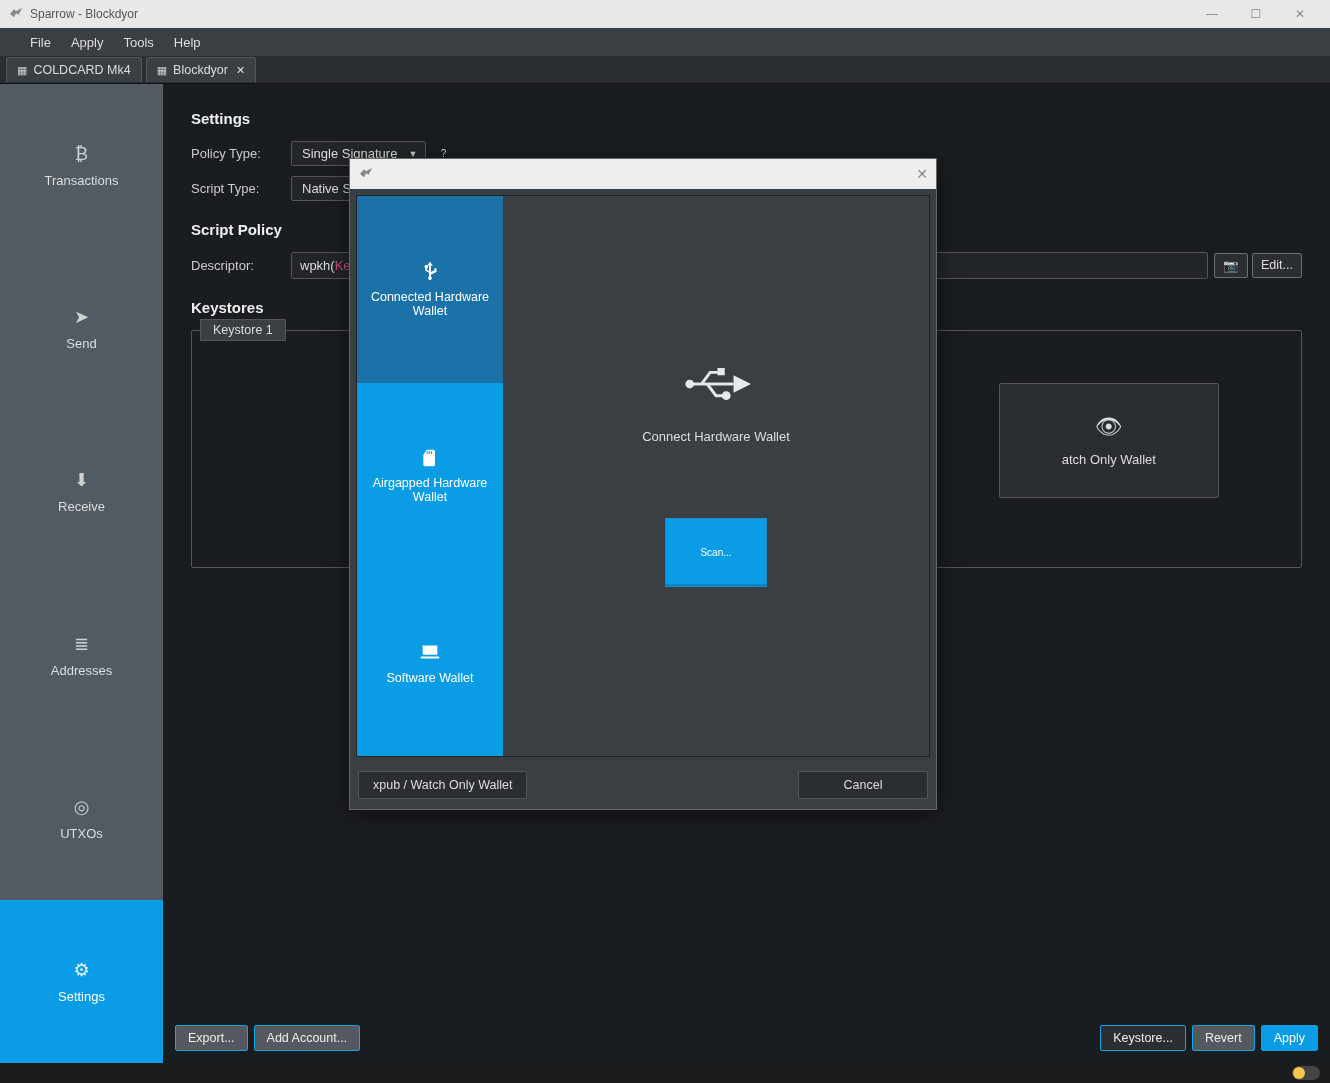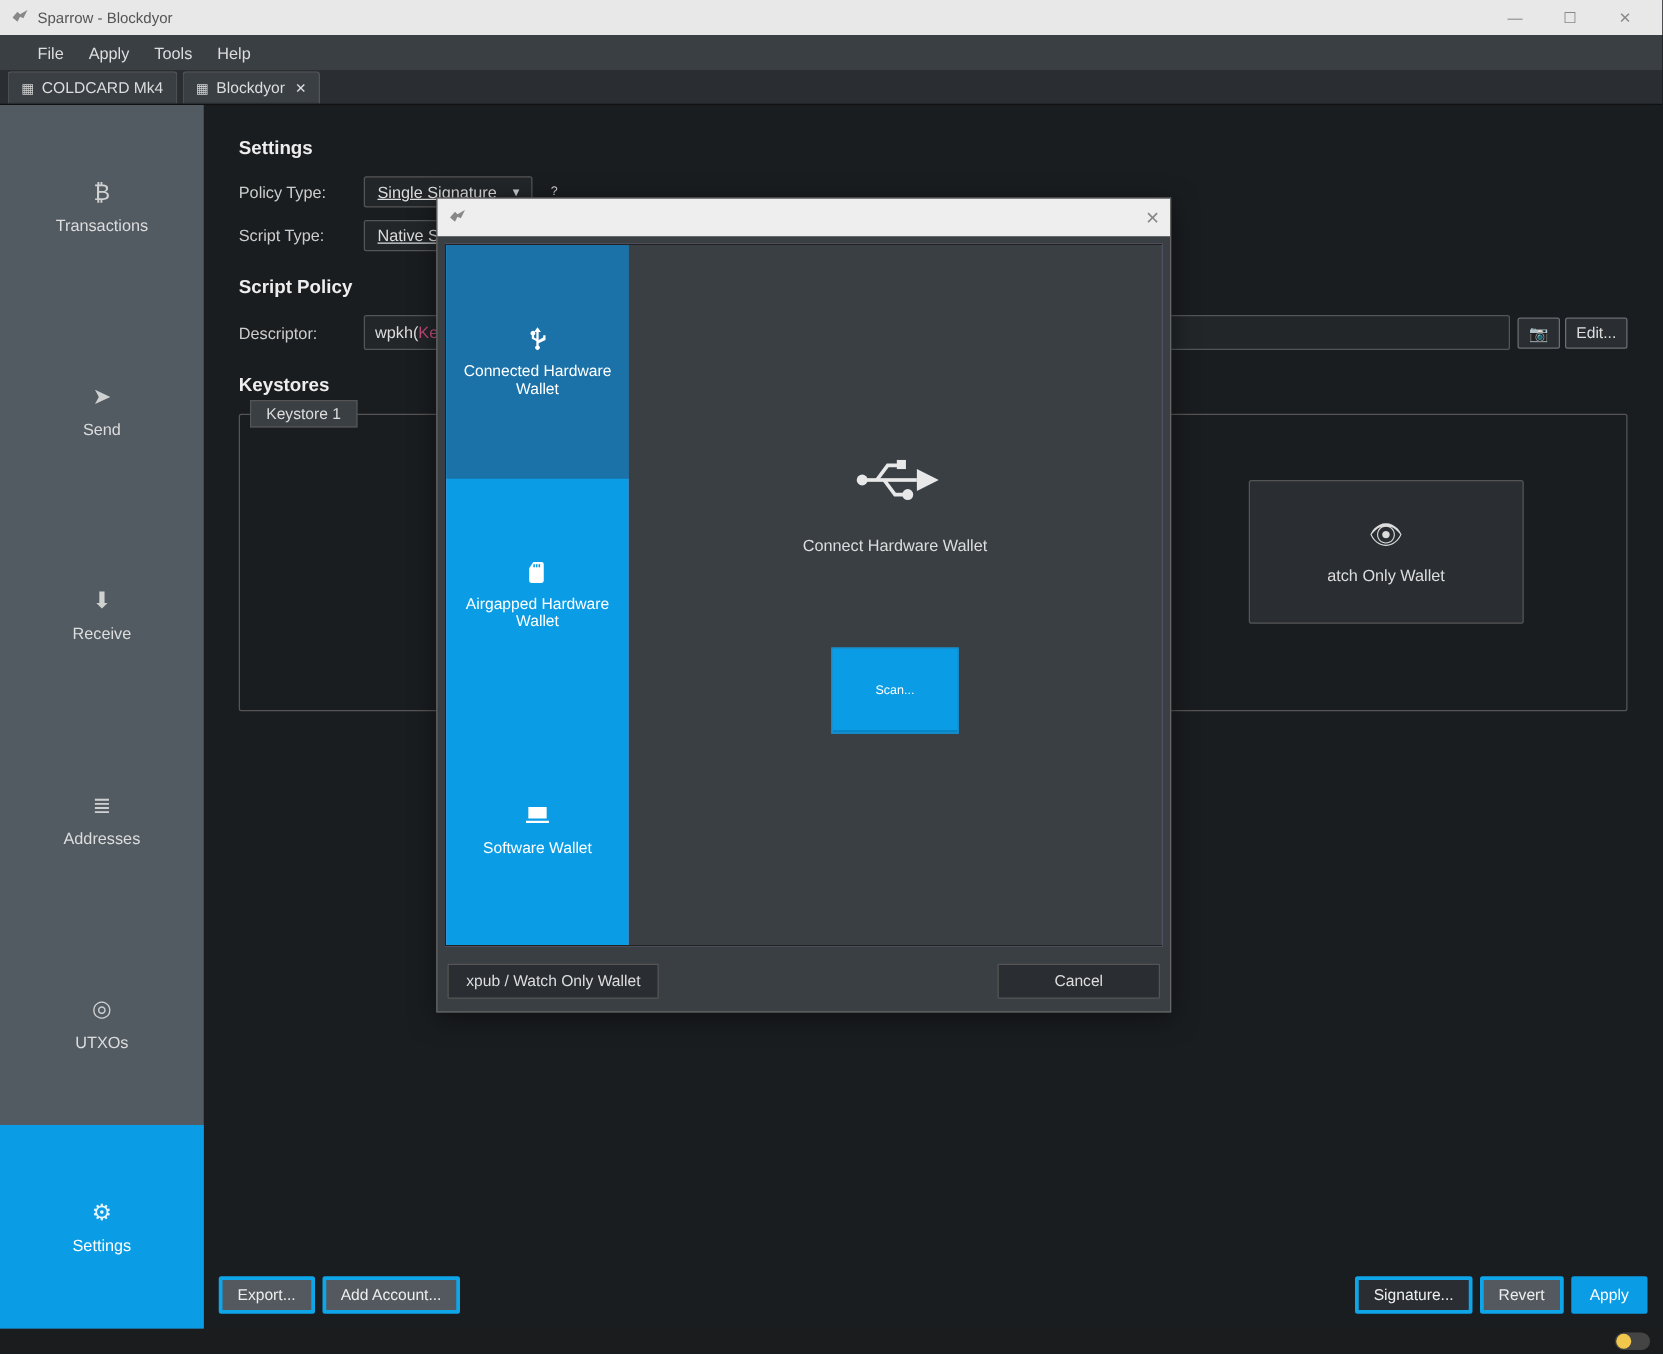--- a/index.html
+++ b/index.html
@@ -27,41 +27,41 @@
 .sidebar { width: 163px; background: #525a62; display: flex; flex-direction: column; }
 .side-item { flex: 1; display: flex; flex-direction: column; align-items: center; justify-content: center; gap: 8px; color: #ddd; font-size: 13px; }
 .side-item.active { background: #0a9de5; color: #fff; }
 .side-item .side-icon { font-size: 18px; opacity: 0.9; }
 
 
 .main { flex: 1; position: relative; padding: 24px 28px; overflow: hidden; }
 .sec-title { font-size: 15px; font-weight: 600; color: #eee; margin: 2px 0 14px; }
 .row { display: flex; align-items: center; margin-bottom: 10px; font-size: 13px; }
 .row .label { width: 100px; color: #ccc; }
-.select { background: #222629; border: 1px solid #555; color: #ddd; padding: 4px 28px 4px 10px; font-size: 13px; border-radius: 2px; position: relative; text-decoration: underline; }
+.select { background: #222629; border: 1px solid #555; color: #ddd; padding: 4px 28px 4px 10px; font-size: 13px; border-radius: 2px; position: relative; }
 .select .caret { position: absolute; right: 8px; top: 7px; font-size: 9px; opacity: .9; }
 .help { margin-left: 10px; width: 14px; height: 14px; border-radius: 50%; display: inline-flex; align-items: center; justify-content: center; font-size: 10px; color: #ccc; }
 
 .descriptor-row { display: flex; align-items: center; margin-bottom: 10px; }
 .descriptor-row .label { width: 100px; color: #ccc; font-size: 13px; }
 .desc-input { flex: 1; background: #222629; border: 1px solid #555; border-radius: 2px; padding: 5px 8px; font-family: "Consolas", monospace; font-size: 13px; color: #ddd; }
 .desc-input .kw { color: #c24b77; }
 .desc-actions { display: flex; gap: 4px; margin-left: 6px; }
 .small-btn { background: #2a2e32; border: 1px solid #696f74; color: #ddd; padding: 4px 8px; font-size: 12.5px; border-radius: 2px; cursor: pointer; }
 
 .keystore-box { border: 1px solid #555; border-radius: 2px; margin-top: 8px; min-height: 238px; position: relative; }
 .ks-tabs { display: flex; position: relative; top: -12px; left: 8px; }
 .ks-tab { background: #3a3f44; border: 1px solid #555; padding: 3px 12px; font-size: 12.5px; color: #ddd; border-radius: 0; }
 .ks-options { display: flex; justify-content: space-around; align-items: center; padding: 30px 20px 40px; gap: 18px;}
 .ks-opt { background: #2a2e32; border: 1px solid #555; border-radius: 2px; width: 220px; padding: 30px 8px; text-align: center; color: #ddd; font-size: 13px; display: flex; flex-direction: column; align-items: center; gap: 12px; }
 .ks-opt .ks-icon { font-size: 22px; }
 
 
 .footer { position: absolute; left: 12px; right: 12px; bottom: 12px; display: flex; align-items: center; gap: 6px; }
-.footer .btn { background: #53595e; border: 3px solid #0ea5e9; color: #eee; padding: 5px 12px; font-size: 12.5px; border-radius: 2px; cursor: pointer; }
+.footer .btn { background: #53595e; border: 1px solid #0ea5e9; color: #eee; padding: 5px 12px; font-size: 12.5px; border-radius: 2px; cursor: pointer; }
 .footer .spacer { flex: 1; }
 .footer .btn.primary { background: #0a9de5; border-color: #0a9de5; color: #fff; }
 
 
 .statusbar { position: absolute; left: 0; right: 0; bottom: 0; height: 20px; background: #1a1c1e; display:flex; align-items:center; justify-content:flex-end; padding-right:10px;}
 .toggle { width:28px; height:14px; background:#444; border-radius:7px; position:relative;}
 .toggle::after{content:"";position:absolute;left:1px;top:1px;width:12px;height:12px;background:#f2c84c;border-radius:50%;}
 
 
 .modal-overlay { position: absolute; top: 0; left: 0; right: 0; bottom: 0; z-index: 50; }
@@ -189,21 +189,21 @@
           <span class="ks-icon">👁</span>
           <span>atch Only Wallet</span>
         </div>
       </div>
     </div>
 
     <div class="footer">
       <div class="btn">Export...</div>
       <div class="btn">Add Account...</div>
       <div class="spacer"></div>
-      <div class="btn" style="background:#2a2e32;">Signature...</div>
+      <div class="btn" style="background:#2a2e32;">Keystore...</div>
       <div class="btn">Revert</div>
       <div class="btn primary">Apply</div>
     </div>
   </div>
 </div>
 
 <div class="statusbar">
   <div class="toggle"></div>
 </div>
 

